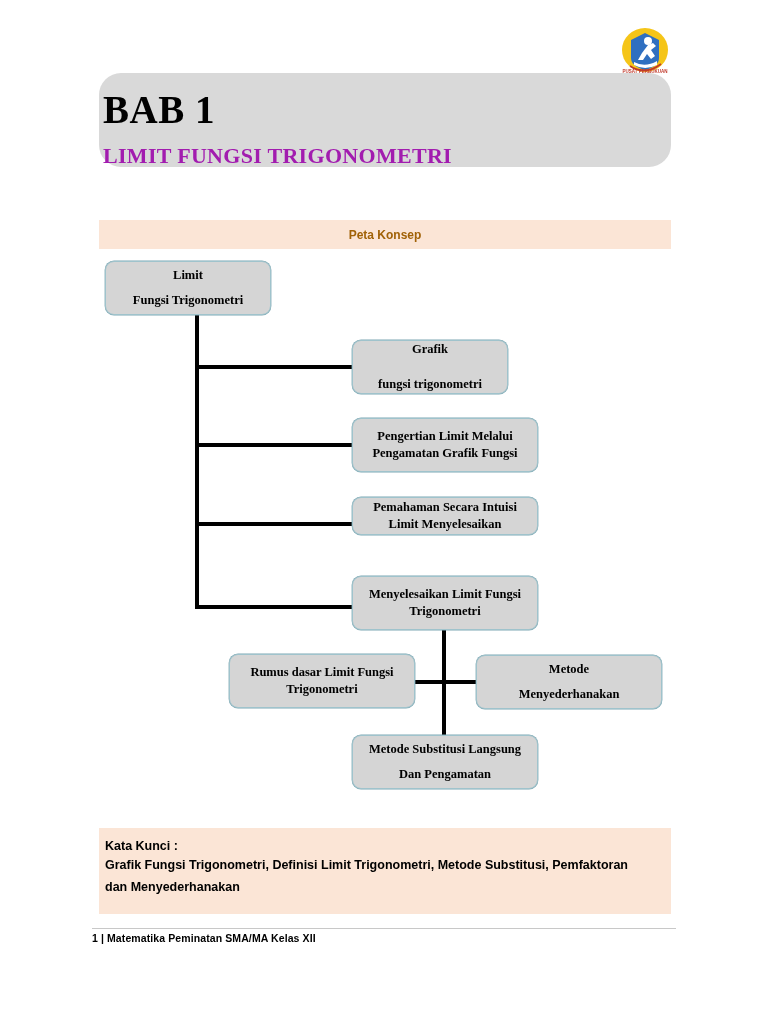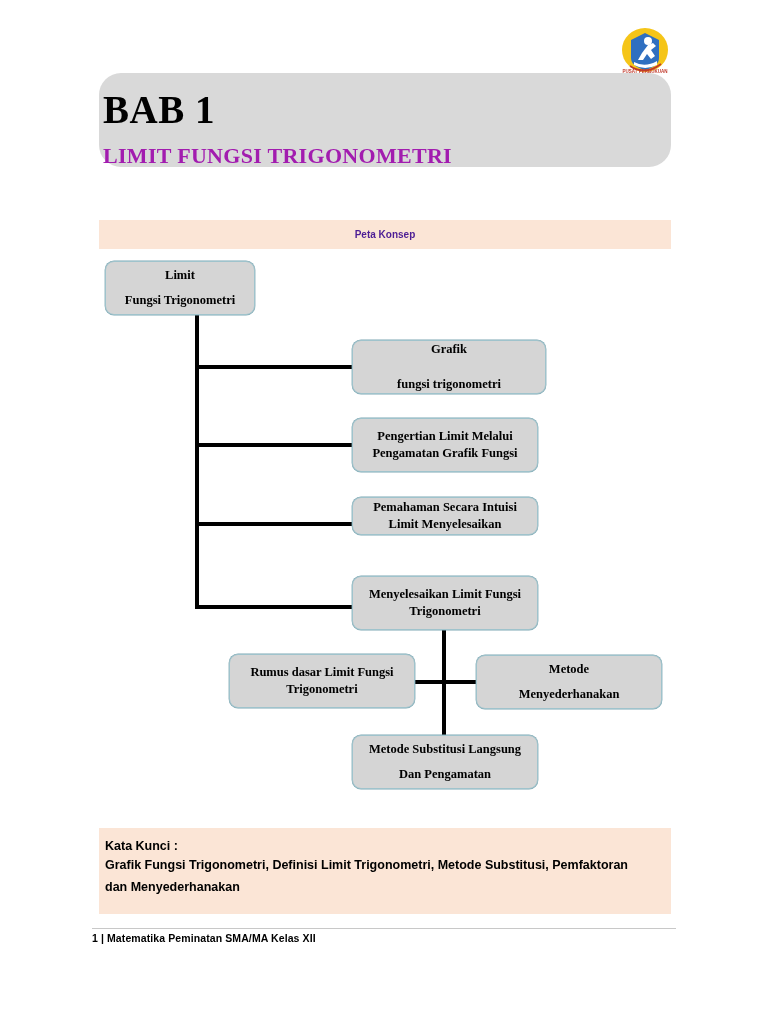--- a/index.html
+++ b/index.html
@@ -62,22 +62,22 @@
     width: 572px;
     height: 29px;
     background: #fbe5d6;
     display: flex;
     align-items: center;
     justify-content: center;
   }
   #peta-banner .label {
     font-family: "Liberation Sans", sans-serif;
     font-weight: bold;
-    font-size: 10px;
-    color: #4c1d95;
+    font-size: 12px;
+    color: #a16207;
   }
 
   
   #concept-map {
     position: absolute;
     left: 0;
     top: 0;
     width: 768px;
     height: 1024px;
     pointer-events: none;
@@ -184,26 +184,26 @@
 
   <div class="connector" style="left:195px; top:315px; width:4px; height:294px;"></div>
   <div class="connector" style="left:195px; top:365px; width:158px; height:4px;"></div>
   <div class="connector" style="left:195px; top:443px; width:158px; height:4px;"></div>
   <div class="connector" style="left:195px; top:522px; width:158px; height:4px;"></div>
   <div class="connector" style="left:195px; top:605px; width:158px; height:4px;"></div>
 
   <div class="connector" style="left:442px; top:629px; width:4px; height:110px;"></div>
   <div class="connector" style="left:412px; top:680px; width:68px; height:4px;"></div>
 
-  <div class="node gap" style="left:105px; top:261px; width:150px; height:54px;">
+  <div class="node gap" style="left:105px; top:261px; width:166px; height:54px;">
     <span class="ln">Limit</span>
     <span class="ln">Fungsi Trigonometri</span>
   </div>
 
-  <div class="node gap" style="left:352px; top:340px; width:194px; height:54px;gap:9px;">
+  <div class="node gap" style="left:352px; top:340px; width:156px; height:54px;gap:9px;">
     <span class="ln">Grafik</span>
     <span class="ln">fungsi trigonometri</span>
   </div>
 
   <div class="node tight" style="left:352px; top:418px; width:186px; height:54px;">
     <span class="ln">Pengertian Limit Melalui</span>
     <span class="ln">Pengamatan Grafik Fungsi</span>
   </div>
 
   <div class="node tight" style="left:352px; top:497px; width:186px; height:38px;">

